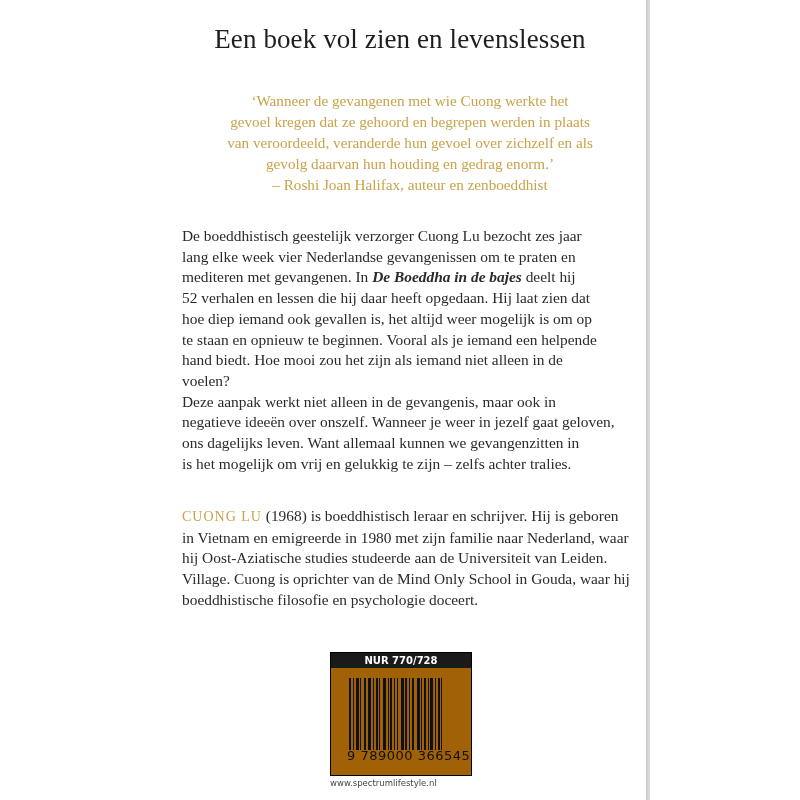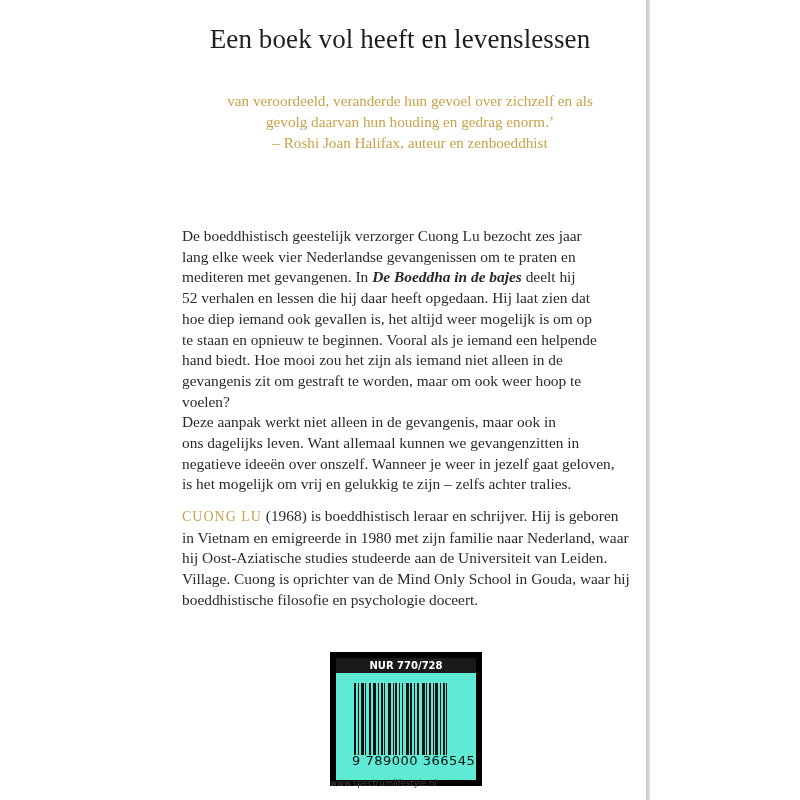--- a/index.html
+++ b/index.html
@@ -35,21 +35,21 @@
 
   .bio {
     position: absolute; left: 182px; top: 506px; width: 470px;
     font-size: 15.4px; line-height: 20.7px; color: #2a2a2a;
   }
   .bio .line { display: block; white-space: nowrap; }
   .author-name { color: #c9a24a; letter-spacing: 1px; font-size: 14px; margin-top: 36px; }
 
   .barcode-box {
     position: absolute; left: 330px; top: 652px; width: 140px; height: 122px;
-    border: 6px solid #000000; background: #5eead4;
+    border: 1px solid #000000; background: #a16207;
   }
   .nur {
     height: 15px; background: #1a1a1a; color: #fff; text-align: center;
     font-family: "DejaVu Sans", sans-serif; font-weight: bold; font-size: 10px; line-height: 15px;
   }
   .bars {
     position: absolute; left: 18px; top: 25px; width: 108px; height: 72px;
     display: flex; align-items: stretch;
   }
   .bars span { display: block; background: #111; height: 100%; }
@@ -61,41 +61,42 @@
   }
   .website {
     position: absolute; left: 330px; top: 778px; width: 142px; 
     font-family: "DejaVu Sans", sans-serif; font-size: 8.5px; color: #444;
   }
 </style>
 </head>
 <body>
 
 <div class="page">
-  <div class="title">Een boek vol heeft en levenslessen</div>
+  <div class="title">Een boek vol zien en levenslessen</div>
 
   <div class="quote">
+    <span class="line">‘Wanneer de gevangenen met wie Cuong werkte het</span>
+    <span class="line">gevoel kregen dat ze gehoord en begrepen werden in plaats</span>
     <span class="line">van veroordeeld, veranderde hun gevoel over zichzelf en als</span>
     <span class="line">gevolg daarvan hun houding en gedrag enorm.’</span>
     <span class="line">– Roshi Joan Halifax, auteur en zenboeddhist</span>
   </div>
 
   <div class="body-text">
     <span class="line">De boeddhistisch geestelijk verzorger Cuong Lu bezocht zes jaar</span>
     <span class="line">lang elke week vier Nederlandse gevangenissen om te praten en</span>
     <span class="line"><span>mediteren met gevangenen. In </span><i>De Boeddha in de bajes</i><span> deelt hij</span></span>
     <span class="line">52 verhalen en lessen die hij daar heeft opgedaan. Hij laat zien dat</span>
     <span class="line">hoe diep iemand ook gevallen is, het altijd weer mogelijk is om op</span>
     <span class="line">te staan en opnieuw te beginnen. Vooral als je iemand een helpende</span>
     <span class="line">hand biedt. Hoe mooi zou het zijn als iemand niet alleen in de</span>
-    <span class="line">gevangenis zit om gestraft te worden, maar om ook weer hoop te</span>
     <span class="line">voelen?</span>
     <span class="line">Deze aanpak werkt niet alleen in de gevangenis, maar ook in</span>
+    <span class="line">negatieve ideeën over onszelf. Wanneer je weer in jezelf gaat geloven,</span>
     <span class="line">ons dagelijks leven. Want allemaal kunnen we gevangenzitten in</span>
-    <span class="line">negatieve ideeën over onszelf. Wanneer je weer in jezelf gaat geloven,</span>
     <span class="line">is het mogelijk om vrij en gelukkig te zijn – zelfs achter tralies.</span>
   </div>
 
   <div class="bio">
     <span class="line"><span class="author-name">CUONG LU</span><span> (1968) is boeddhistisch leraar en schrijver. Hij is geboren</span></span>
     <span class="line">in Vietnam en emigreerde in 1980 met zijn familie naar Nederland, waar</span>
     <span class="line">hij Oost-Aziatische studies studeerde aan de Universiteit van Leiden.</span>
     <span class="line">Village. Cuong is oprichter van de Mind Only School in Gouda, waar hij</span>
     <span class="line">boeddhistische filosofie en psychologie doceert.</span>
   </div>

